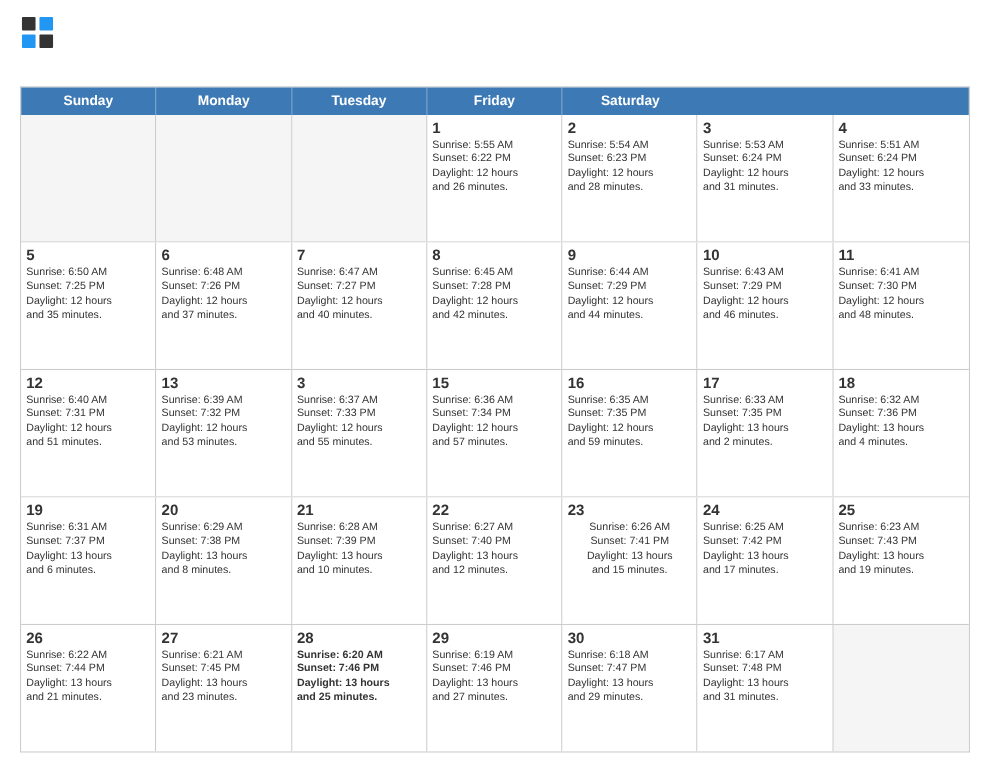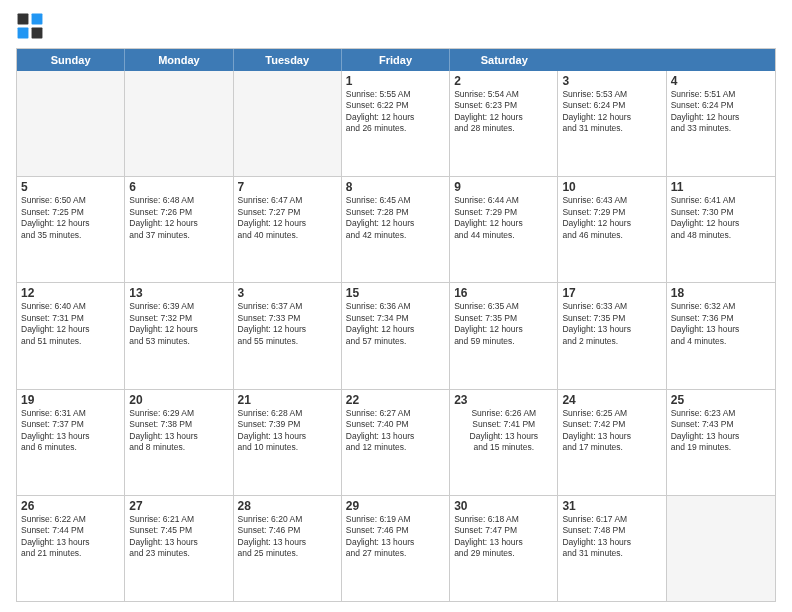--- a/index.html
+++ b/index.html
@@ -53,20 +53,21 @@
     .title-block h2 {
       font-size: 14px;
       font-weight: normal;
       color: #555;
     }
     .calendar {
       flex: 1;
       display: flex;
       flex-direction: column;
       border: 1px solid #ccc;
+      margin-top: 21px;
     }
     .cal-header {
       display: grid;
       grid-template-columns: repeat(7, 1fr);
       background: #3d7ab5;
     }
     .cal-header-cell {
       color: #fff;
       text-align: center;
       font-size: 11px;
@@ -337,21 +338,21 @@
           </div>
           <div class="cal-cell">
             <div class="day-num">27</div>
             <div class="day-info" style="white-space: pre-line;">Sunrise: 6:21 AM
 Sunset: 7:45 PM
 Daylight: 13 hours
 and 23 minutes.</div>
           </div>
           <div class="cal-cell">
             <div class="day-num">28</div>
-            <div class="day-info" style="white-space: pre-line;">Sunrise: 6:20 AM
+            <div class="day-info" style="white-space: pre-line; font-weight: bold;">Sunrise: 6:20 AM
 Sunset: 7:46 PM
 Daylight: 13 hours
 and 25 minutes.</div>
           </div>
           <div class="cal-cell">
             <div class="day-num">29</div>
             <div class="day-info" style="white-space: pre-line;">Sunrise: 6:19 AM
 Sunset: 7:46 PM
 Daylight: 13 hours
 and 27 minutes.</div>

